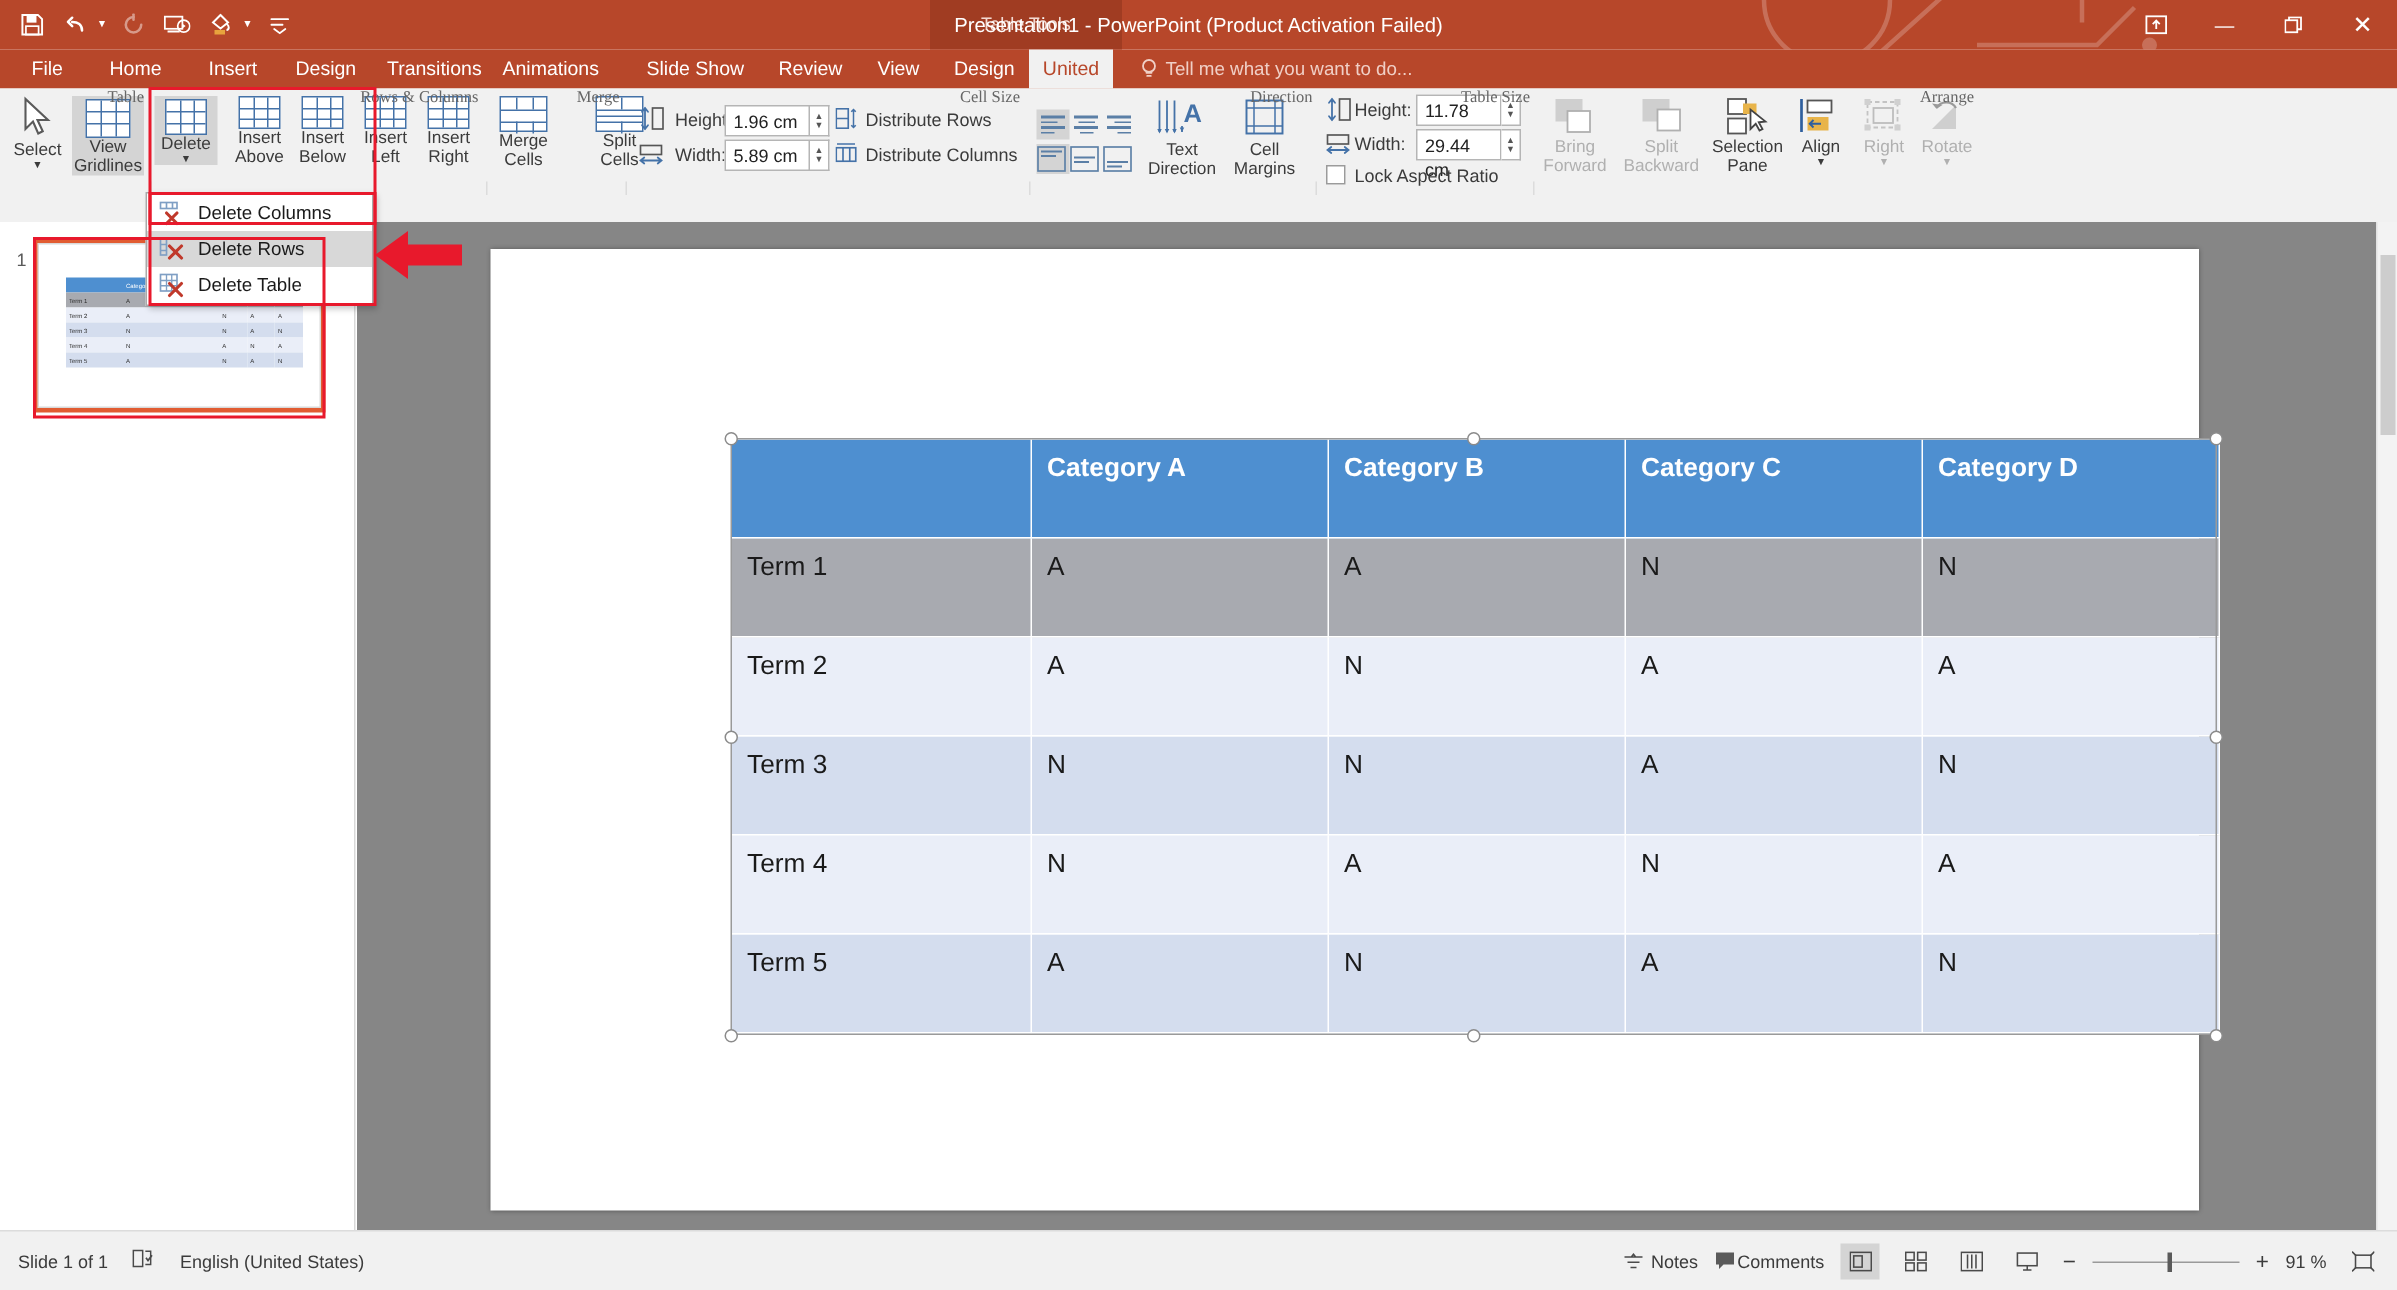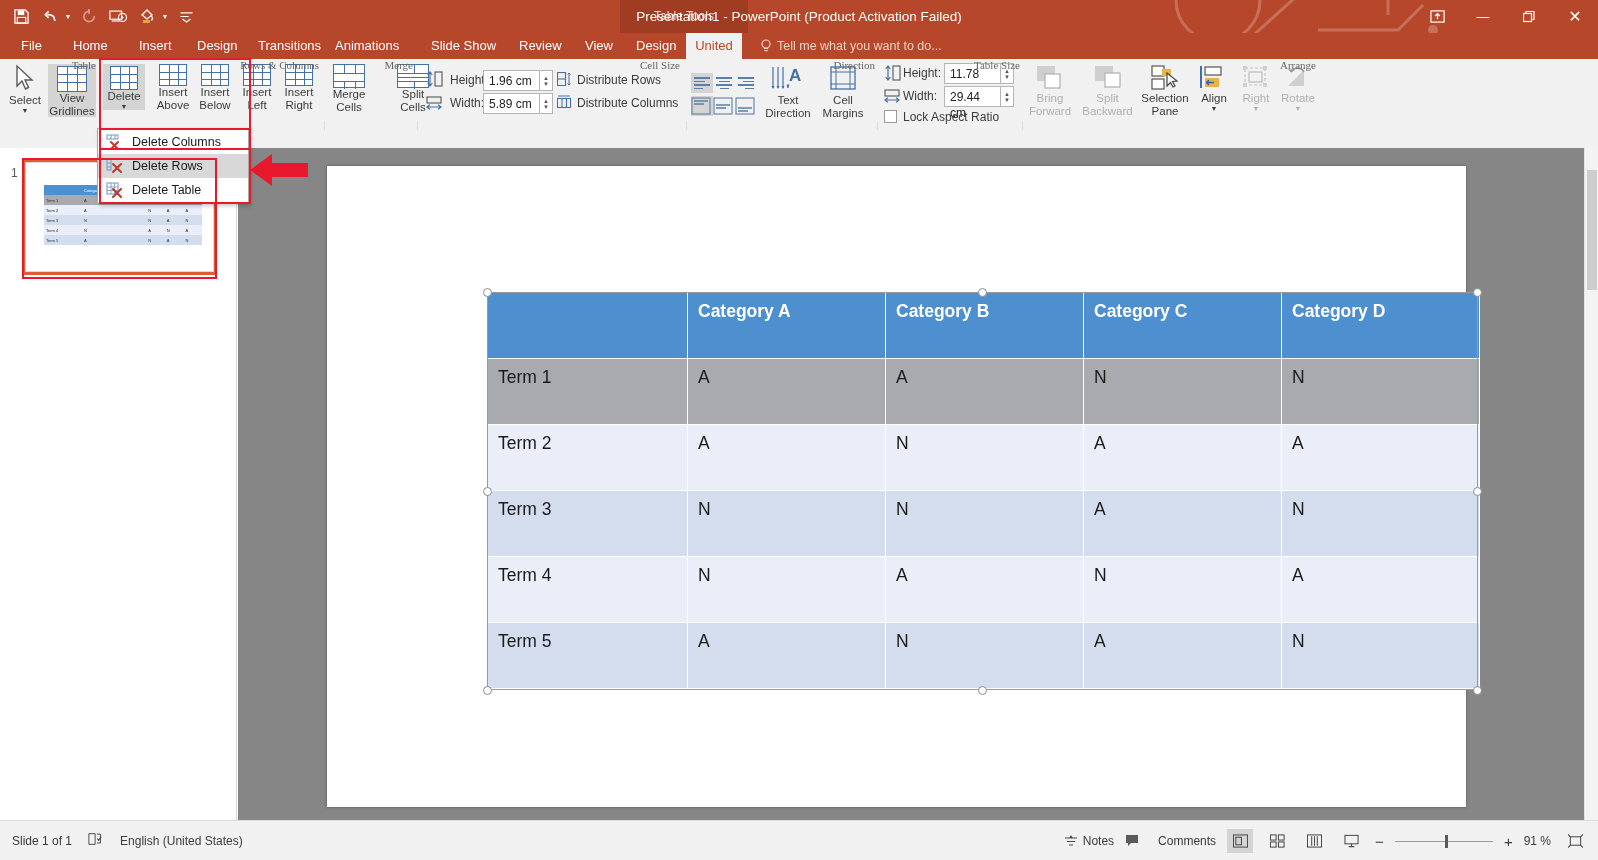--- a/index.html
+++ b/index.html
@@ -754,21 +754,21 @@
       </span>
       <span>English (United States)</span>
     </div>
     <div class="st-right">
       <span style="display:flex;align-items:center;gap:5px;">
         <svg width="14" height="13" viewBox="0 0 14 13">
             <path d="M1 3h12M3 6.5h8M5 10h4M7 1.2L5.6 3h2.8z" stroke="#4a4a4a" stroke-width="1.1" fill="none"></path>
           </svg>
         <span>Notes</span>
       </span>
-      <span style="display:flex;align-items:flex-start;gap:19px;">
+      <span style="display:flex;align-items:flex-start;gap:1px;">
         <svg width="14" height="13" viewBox="0 0 14 13">
             <path d="M1 1h12v8H6l-3 3V9H1z" fill="#5a5a5a"></path>
           </svg>
         <span>Comments</span>
       </span>
       <span class="vbtn on">
         <svg width="15" height="14" viewBox="0 0 16 14">
             <rect x="0.5" y="0.5" width="15" height="13" fill="none" stroke="#4a4a4a" stroke-width="1.1"></rect>
             <rect x="3" y="3" width="6" height="8" fill="none" stroke="#4a4a4a" stroke-width="1.1"></rect>
           </svg>

